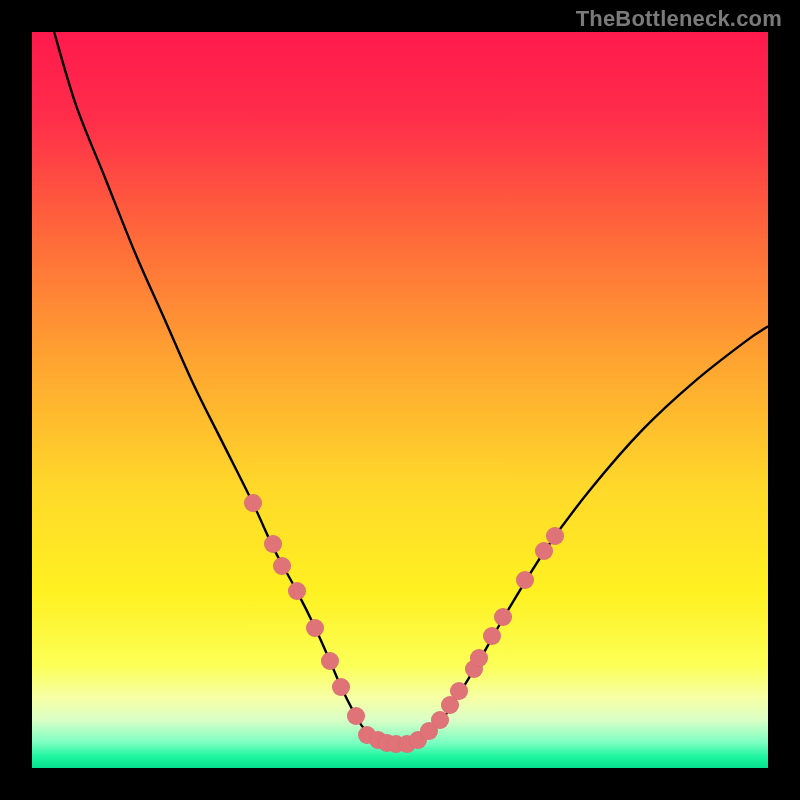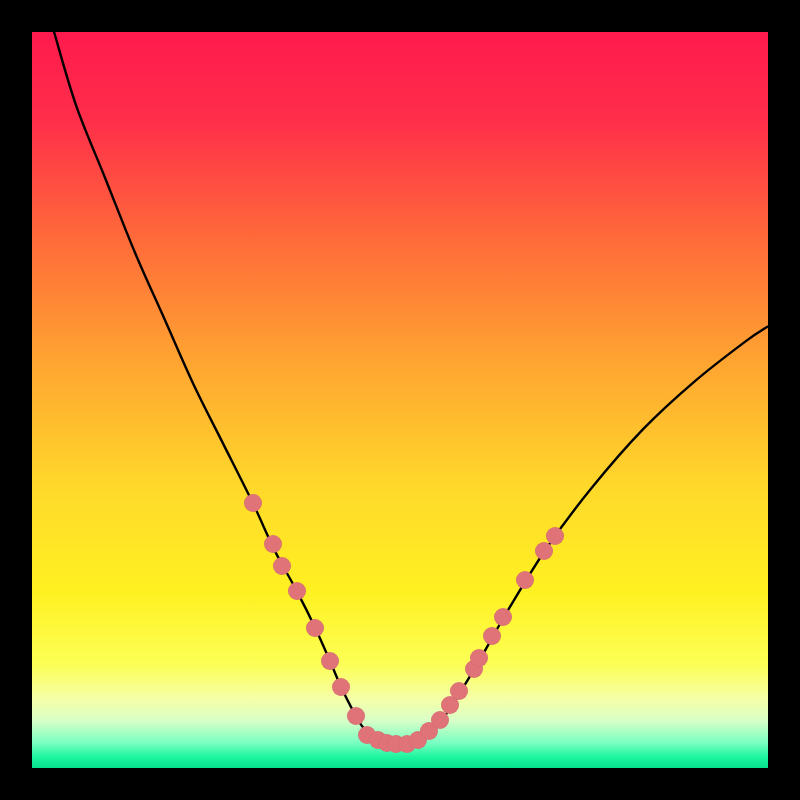--- a/index.html
+++ b/index.html
@@ -72,20 +72,21 @@
     color: #7a7a7a;
     letter-spacing: 0.2px;
     z-index: 5;
     user-select: none;
   }
 </style>
 </head>
 <body>
 
 <div class="frame">
+  <div class="watermark">TheBottleneck.com</div>
 
   <div class="plot">
 
     <svg class="gradient-bg" viewBox="0 0 736 736" preserveAspectRatio="none">
       <defs>
         <linearGradient id="bg-grad" x1="0" y1="0" x2="0" y2="1">
             <stop offset="0.00%" stop-color="#ff1a4d"></stop>
             <stop offset="12.00%" stop-color="#ff2e4a"></stop>
             <stop offset="28.00%" stop-color="#ff6a3a"></stop>
             <stop offset="45.00%" stop-color="#ffa531"></stop>

